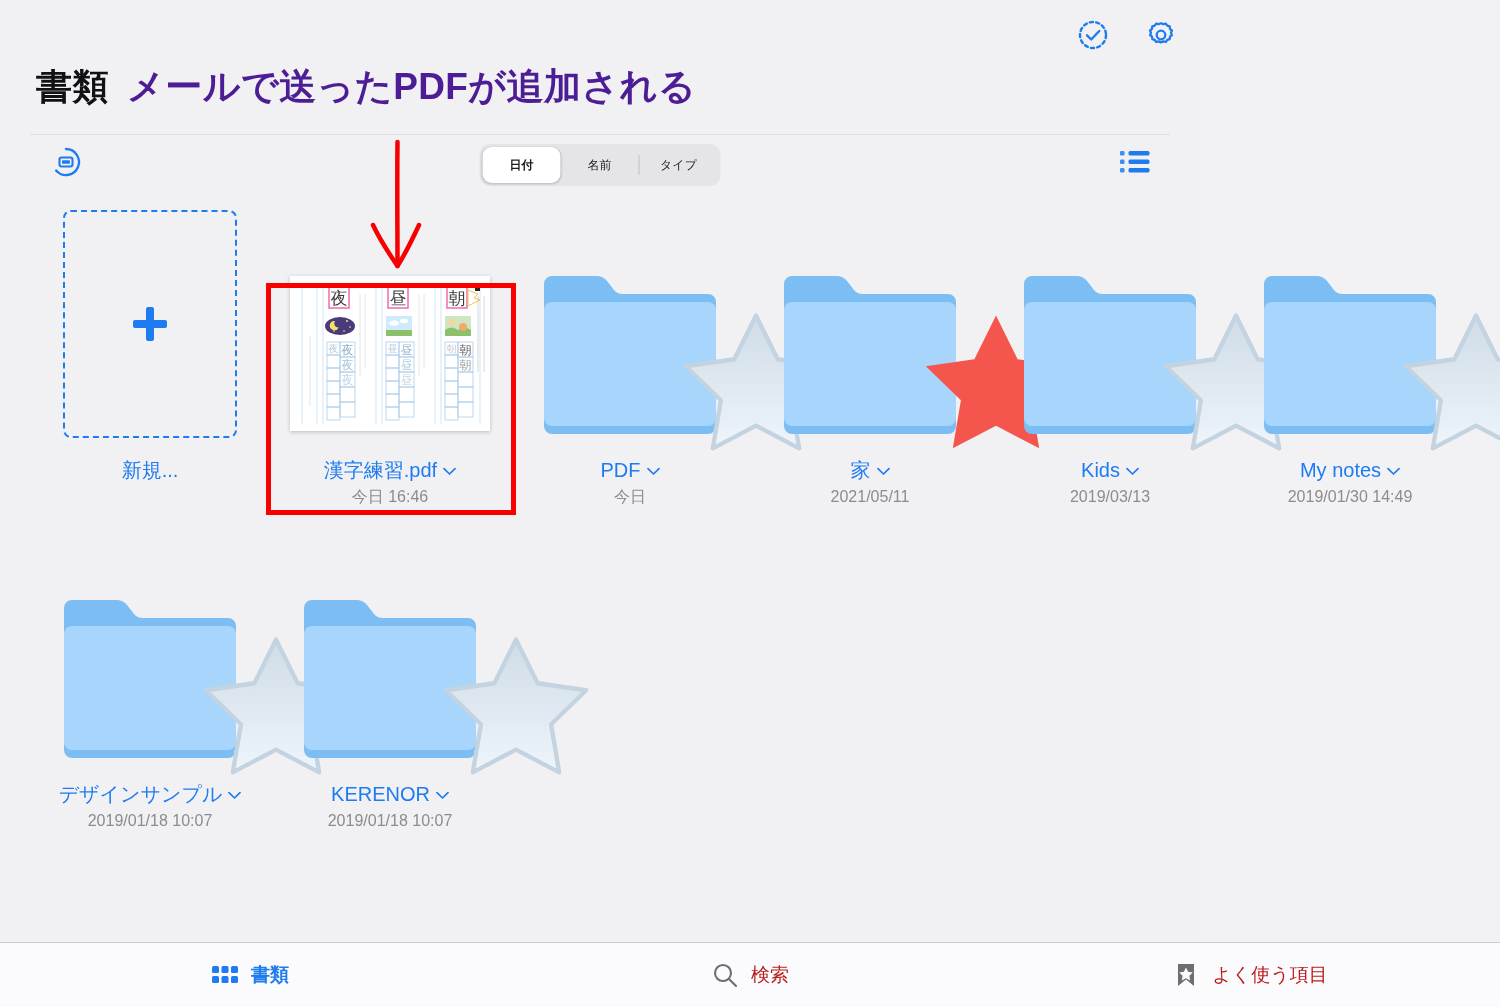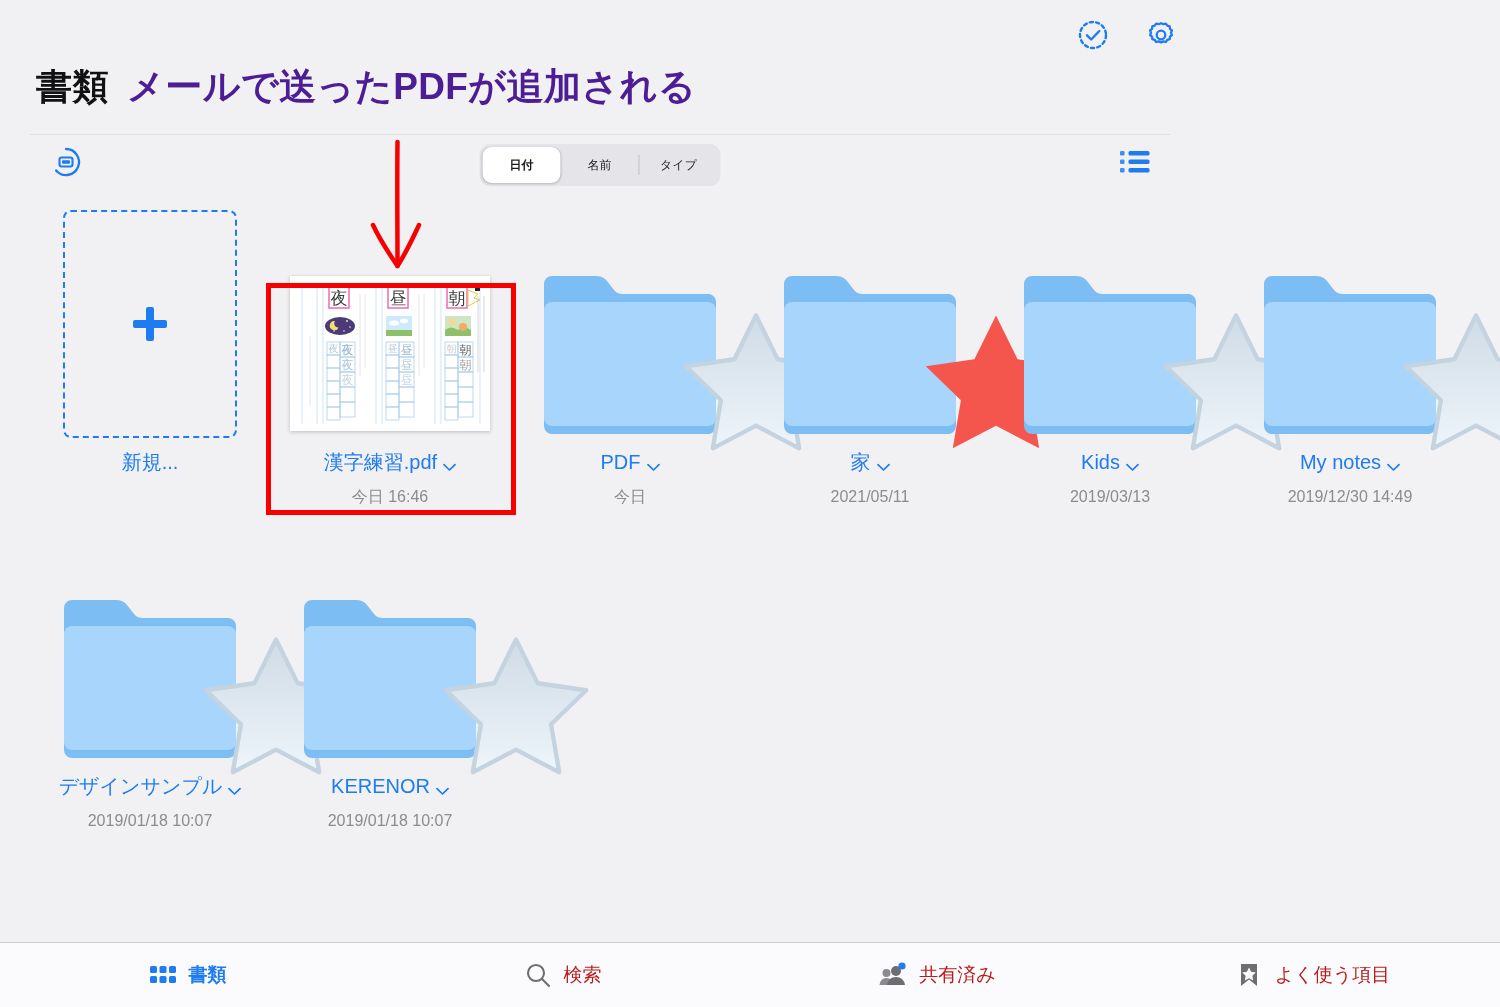--- a/index.html
+++ b/index.html
@@ -110,25 +110,25 @@
   }
   .pdfthumb svg { display: block; width: 200px; height: 155px; }
 
   
   .labelwrap {
     margin-top: 10px; width: 210px;
     display: flex; align-items: center; justify-content: center; gap: 6px;
   }
   .item-name {
     font-size: 20px; color: #1e7bf0; text-align: center;
-    line-height: 1.25; word-break: break-word;
+    line-height: 1.25; word-break: break-word; margin-top: 8px;
   }
   .chev { flex: 0 0 auto; width: 13px; height: 9px; }
   .item-date {
-    margin-top: 12px; font-size: 16px; color: #8b8b90; text-align: center;
+    margin-top: 4px; font-size: 16px; color: #8b8b90; text-align: center;
     line-height: 1.3;
   }
 
   
   .hilite {
     position: absolute; left: 266px; top: 283px;
     width: 250px; height: 232px;
     border: 5px solid #f80000;
     pointer-events: none;
   }
@@ -440,21 +440,21 @@
         </div>
       </div>
       <div class="labelwrap">
         <span class="item-name">My notes</span>
         <span class="chev">
           <svg viewBox="0 0 13 9">
               <path d="M1 1.6 L6.5 7 L12 1.6" fill="none" stroke="#1e7bf0" stroke-width="1.7" stroke-linecap="round" stroke-linejoin="round"></path>
             </svg>
         </span>
       </div>
-      <div class="item-date">2019/12/30 14:49</div>
+      <div class="item-date">2019/01/30 14:49</div>
     </div>
 
 
 
     <div class="cell">
       <div class="art">
         <div class="folder">
           <svg viewBox="0 0 172 162">
             <path d="M0 12 a8 8 0 0 1 8 -8 h44 q7 0 11 5 l7 9 q3 4 9 4 h85 a8 8 0 0 1 8 8 v124 a8 8 0 0 1 -8 8 h-156 a8 8 0 0 1 -8 -8 z" fill="#7cbdf3"></path>
             <path d="M0 38 a8 8 0 0 1 8 -8 h156 a8 8 0 0 1 8 8 v108 a8 8 0 0 1 -8 8 h-156 a8 8 0 0 1 -8 -8 z" fill="#a8d5fb"></path>
@@ -534,32 +534,20 @@
     <div class="tab">
       <span class="tab-ico">
         <svg viewBox="0 0 28 28">
             <circle cx="12" cy="12" r="8" fill="none" stroke="#6d6d72" stroke-width="2.1"></circle>
             <line x1="18" y1="18" x2="25" y2="25" stroke="#6d6d72" stroke-width="2.1" stroke-linecap="round"></line>
           </svg>
       </span>
       <span class="tab-label">検索</span>
     </div>
 
-    <div class="tab">
-      <span class="tab-ico">
-        <svg viewBox="0 0 28 28">
-          <circle cx="7.5" cy="12" r="4" fill="#8a8a8f"></circle>
-          <path d="M0.5 24 q1 -7 7 -7 q6 0 7 7 z" fill="#8a8a8f"></path>
-          <circle cx="17" cy="10" r="5" fill="#6d6d72"></circle>
-          <path d="M8 24 q1.5 -8 9 -8 q7.5 0 9 8 z" fill="#6d6d72"></path>
-          <circle cx="23" cy="5" r="3.6" fill="#1e7bf0"></circle>
-        </svg>
-      </span>
-      <span class="tab-label">共有済み</span>
-    </div>
 
     <div class="tab">
       <span class="tab-ico">
         <svg viewBox="0 0 28 28">
           <path d="M6 3 h16 v22 l-8 -6.5 -8 6.5 z" fill="#6d6d72"></path>
           <path d="M14 6.5 l2.1 4.3 4.7 0.7 -3.4 3.3 0.8 4.7 -4.2 -2.2 -4.2 2.2 0.8 -4.7 -3.4 -3.3 4.7 -0.7 z" fill="#fbfbfd"></path>
         </svg>
       </span>
       <span class="tab-label">よく使う項目</span>
     </div>

